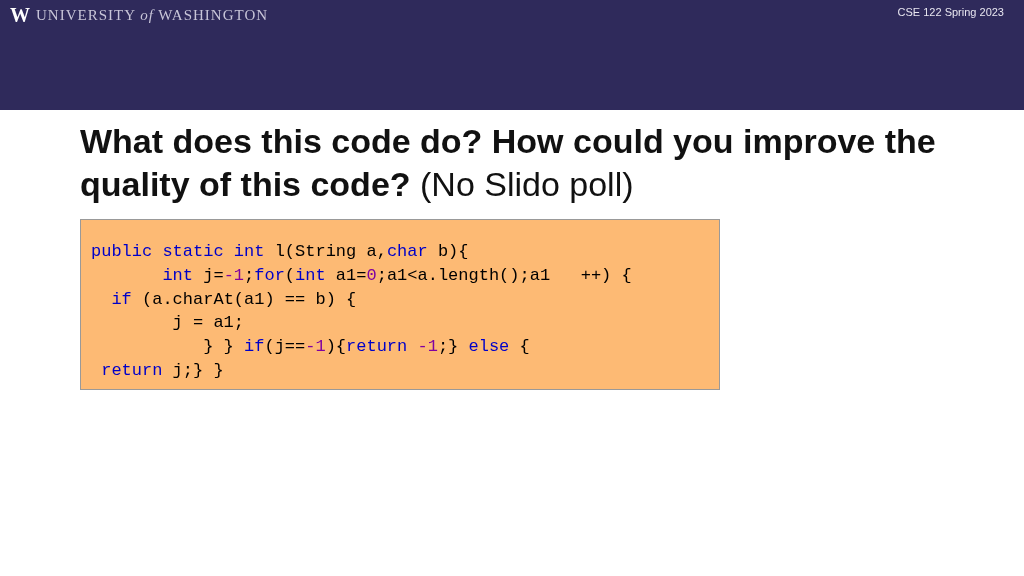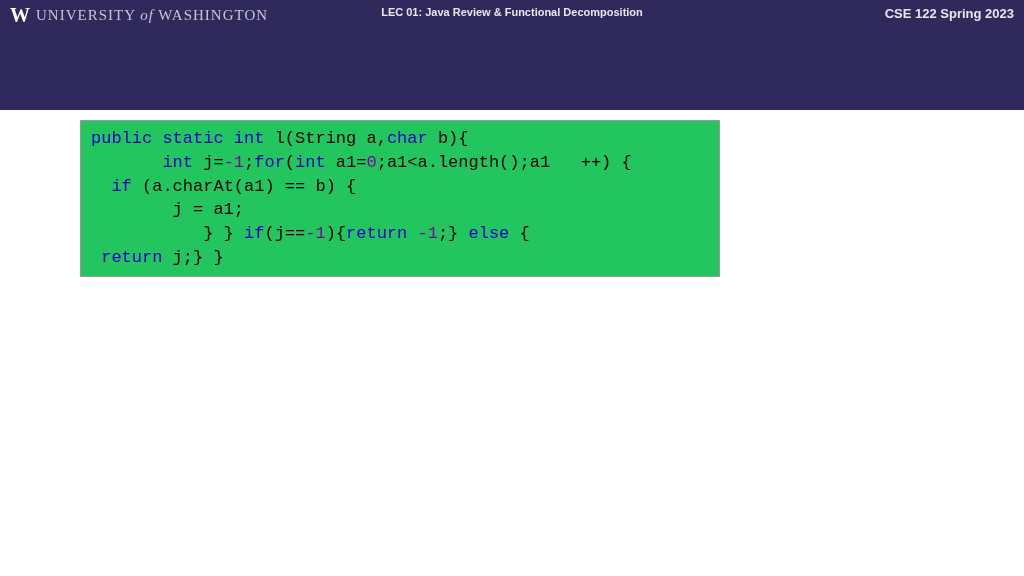--- a/index.html
+++ b/index.html
@@ -45,65 +45,67 @@
   top: 6px;
   left: 50%;
   transform: translateX(-50%);
   font-size: 11px;
   font-weight: 600;
   color: #e8e6f0;
 }
 .course {
   position: absolute;
   top: 6px;
-  right: 10px;
-  font-size: 13px;
-  font-weight: 700;
+  right: 20px;
+  font-size: 11px;
+  font-weight: 400;
   color: #e8e6f0;
 }
 .content {
   padding: 10px 80px 0 80px;
 }
 .title {
   font-size: 34px;
   line-height: 1.25;
   color: #111;
   margin-bottom: 14px;
 }
 .title .bold { font-weight: 700; }
 .title .reg { font-weight: 400; }
 .codebox {
   border: 1px solid #999;
-  background: #22c55e;
-  padding: 6px 10px 6px 10px;
+  background: #fdba74;
+  padding: 20px 10px 6px 10px;
   font-family: Consolas, "Courier New", monospace;
   font-size: 17px;
   line-height: 1.4;
   white-space: pre;
   width: 640px;
 }
 .k { color: #0000c8; }  
 .n { color: #8000a0; }  
 .t { color: #000; }     
 </style>
 </head>
 <body>
 
 <div class="header">
   <div class="logo">
     <span class="logo-w">W</span>
     <span class="logo-text">
       <span>UNIVERSITY</span> <span class="of">of</span> <span>WASHINGTON</span>
     </span>
   </div>
-  <div class="lecture">LEC 01: Java Review &amp; Functional Decomposition</div>
   <div class="course">CSE 122 Spring 2023</div>
 </div>
 
 <div class="content">
+  <div class="title">
+    <span class="bold">What does this code do? How could you improve the quality of this code?</span><span class="reg"> (No Slido poll)</span>
+  </div>
 
   <div class="codebox"><span class="k">public</span> <span class="k">static</span> <span class="k">int</span><span class="t"> l(String a,</span><span class="k">char</span><span class="t"> b){</span>
 <span>       </span><span class="k">int</span><span class="t"> j=</span><span class="n">-1</span><span class="t">;</span><span class="k">for</span><span class="t">(</span><span class="k">int</span><span class="t"> a1=</span><span class="n">0</span><span class="t">;a1&lt;a.length();a1   ++) {</span>
 <span>  </span><span class="k">if</span><span class="t"> (a.charAt(a1) == b) {</span>
 <span class="t">        j = a1;</span>
 <span class="t">           } } </span><span class="k">if</span><span class="t">(j==</span><span class="n">-1</span><span class="t">){</span><span class="k">return</span><span class="t"> </span><span class="n">-1</span><span class="t">;} </span><span class="k">else</span><span class="t"> {</span>
 <span> </span><span class="k">return</span><span class="t"> j;} }</span></div>
 </div>
 
 </body></html>

